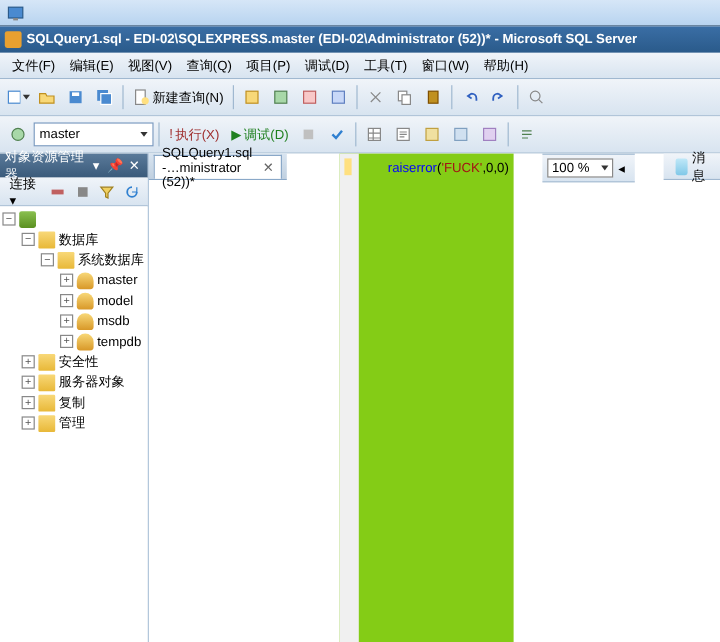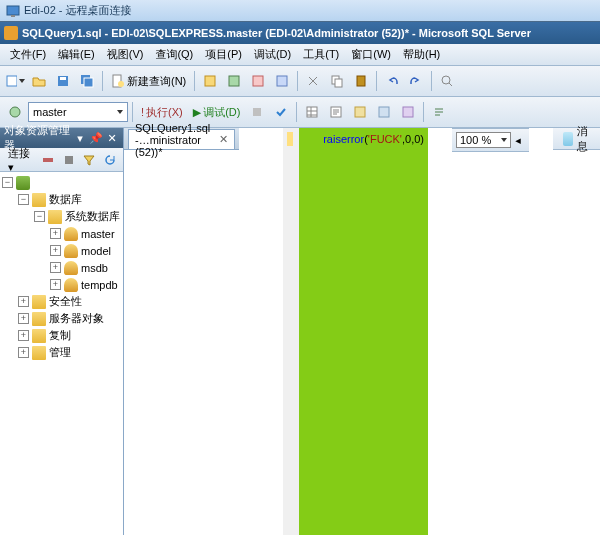--- a/index.html
+++ b/index.html
@@ -61,21 +61,20 @@
 </head>
 <body>
 
 <div class="rdp-titlebar">
   <span class="icon">
     <svg width="14" height="14">
         <rect x="1" y="2" width="12" height="9" fill="#4a8ad0" stroke="#2a5a8a"></rect>
         <rect x="5" y="11" width="4" height="2" fill="#888"></rect>
       </svg>
   </span>
-  <span>Edi-02 - 远程桌面连接</span>
 </div>
 
 <div class="ssms-titlebar">
   <span class="icon"></span>
   <span>SQLQuery1.sql - EDI-02\SQLEXPRESS.master (EDI-02\Administrator (52))* - Microsoft SQL Server</span>
 </div>
 
 <div class="menubar">
   <span>文件(F)</span>
   <span>编辑(E)</span>

